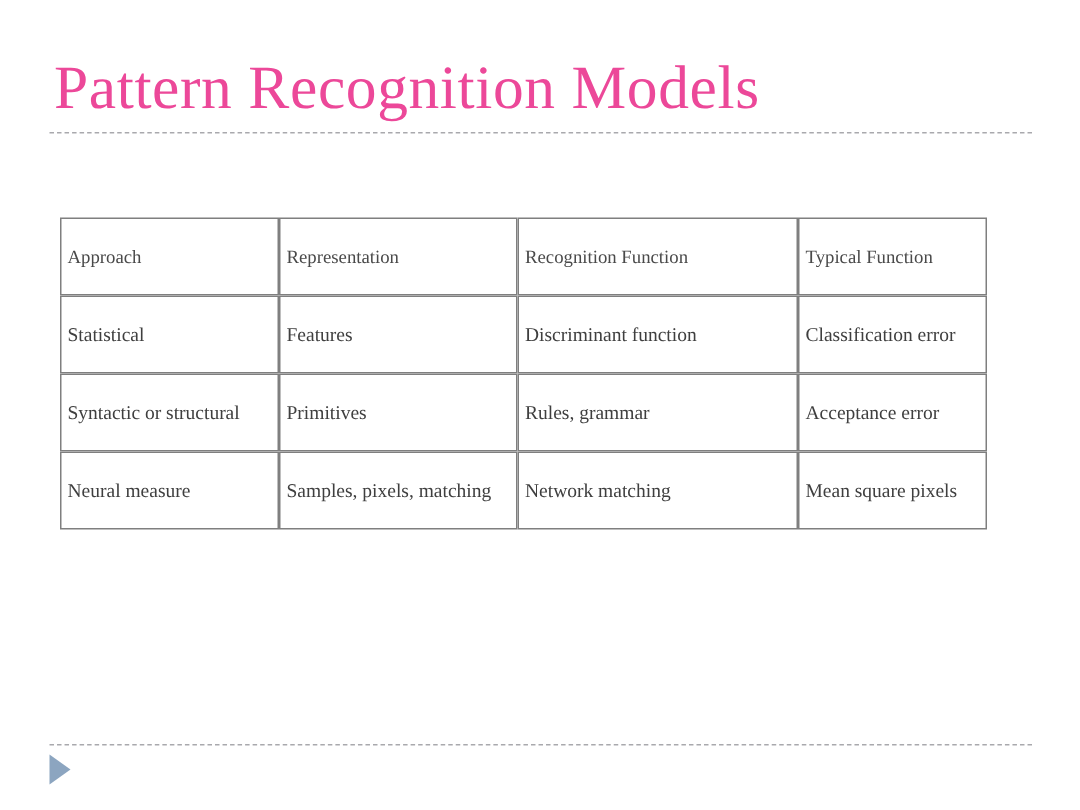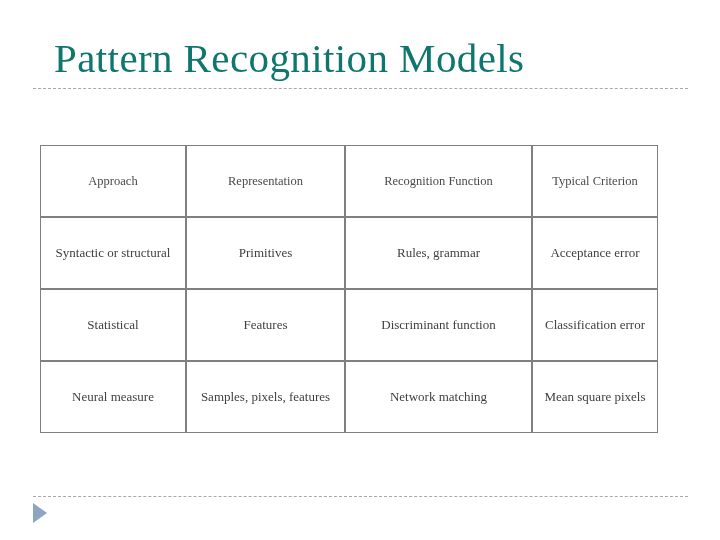--- a/index.html
+++ b/index.html
@@ -22,24 +22,23 @@
   
   .slide-title {
     position: absolute;
     left: 36px;
     top: 33px;
     width: 650px;
     font-family: "Liberation Serif", serif;
     font-size: 41px;
     line-height: 50px;
     font-weight: 400;
-    color: #0f766e;
+    color: #ec4899;
     letter-spacing: 0.4px;
     white-space: nowrap;
-    margin-left: 18px;
   }
   
   .rule {
     position: absolute;
     left: 33px;
     width: 655px;
     height: 0;
     border-top: 1px dashed #a9a9ad;
   }
   .rule-top { top: 88px; }
@@ -66,26 +65,26 @@
     border-collapse: separate;
     border-spacing: 0;
     width: 618px;
     table-layout: fixed;
     background: #ffffff;
   }
   table.pr-table td {
     border: 1px solid #7f7f7f;
     background: #ffffff;
     height: 46px;
-    text-align: center;
+    text-align: left;
     vertical-align: middle;
     font-family: "Liberation Serif", serif;
     font-size: 13px;
     color: #3f3f3f;
-    padding: 12px 4px;
+    padding: 2px 4px;
     line-height: 1.15;
     white-space: nowrap;
     overflow: hidden;
     margin-left: 28px;
   }
   table.pr-table tr.header-row td {
     font-size: 12.5px;
     color: #4a4a4a;
   }
   
@@ -109,37 +108,37 @@
         <col class="c1">
           <col class="c2">
           <col class="c3">
           <col class="c4">
       </colgroup>
       <tbody>
         <tr class="header-row">
           <td>Approach</td>
           <td>Representation</td>
           <td>Recognition Function</td>
-          <td>Typical Criterion</td>
+          <td>Typical Function</td>
+        </tr>
+        <tr>
+          <td>Statistical</td>
+          <td>Features</td>
+          <td>Discriminant function</td>
+          <td>Classification error</td>
         </tr>
         <tr>
           <td>Syntactic or structural</td>
           <td>Primitives</td>
           <td>Rules, grammar</td>
           <td>Acceptance error</td>
         </tr>
         <tr>
-          <td>Statistical</td>
-          <td>Features</td>
-          <td>Discriminant function</td>
-          <td>Classification error</td>
-        </tr>
-        <tr>
           <td>Neural measure</td>
-          <td>Samples, pixels, features</td>
+          <td>Samples, pixels, matching</td>
           <td>Network matching</td>
           <td>Mean square pixels</td>
         </tr>
       </tbody>
     </table>
   </div>
 
   <div class="rule rule-bottom"></div>
 
   <div class="play-marker"></div>

